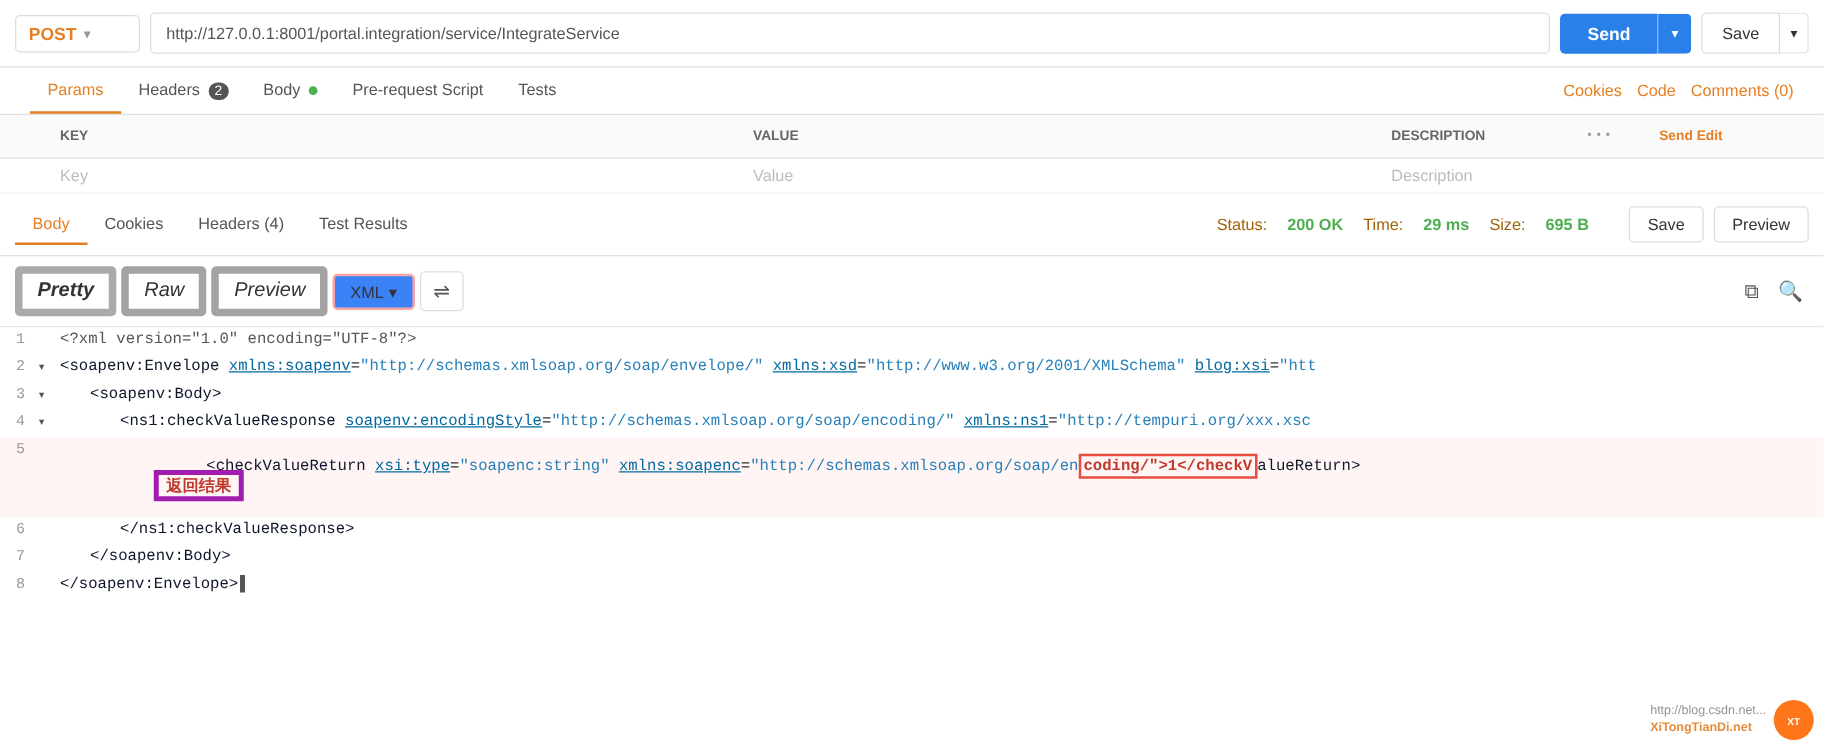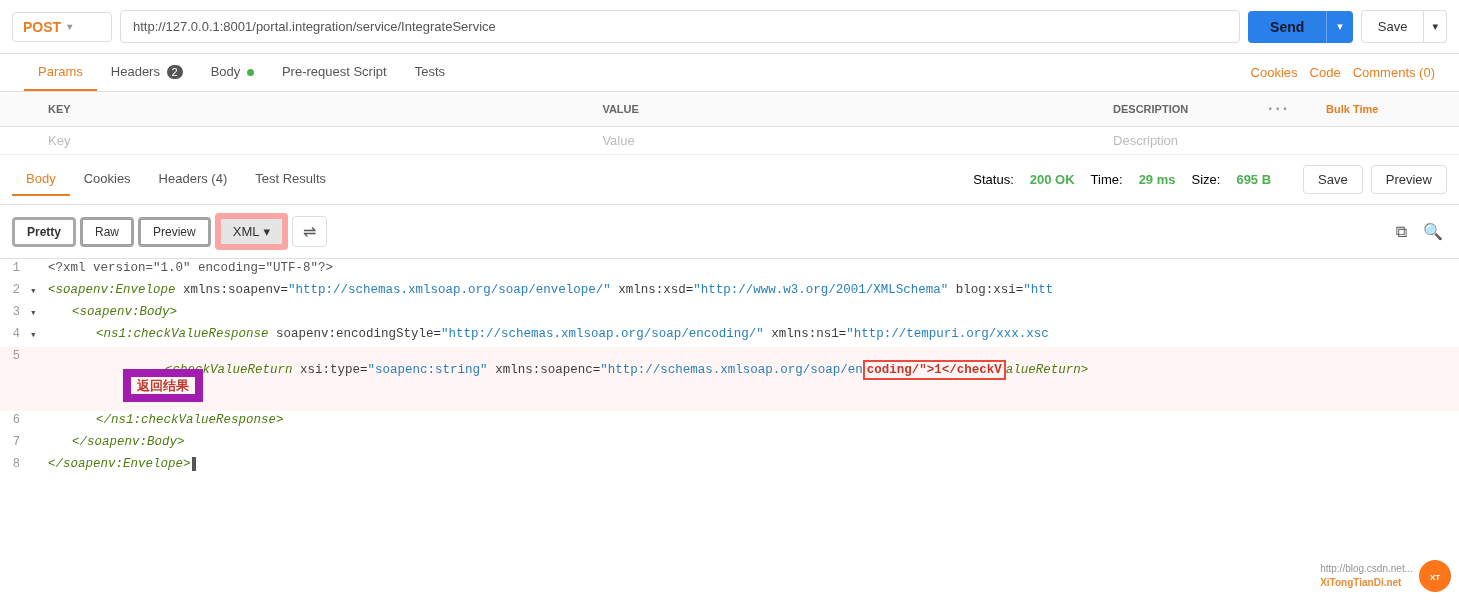--- a/index.html
+++ b/index.html
@@ -3,21 +3,21 @@
   <meta charset="utf-8">
   <style>
     * { box-sizing: border-box; margin: 0; padding: 0; }
     body { font-family: -apple-system, BlinkMacSystemFont, 'Segoe UI', Arial, sans-serif; font-size: 13px; background: #fff; color: #333; overflow: hidden; }
 
     
     .top-bar { display: flex; align-items: center; padding: 10px 12px; border-bottom: 1px solid #e0e0e0; gap: 8px; }
     .method-select { display: flex; align-items: center; background: #fff; border: 1px solid #ddd; border-radius: 4px; padding: 6px 10px; font-weight: 700; font-size: 14px; color: #e67e22; gap: 6px; cursor: pointer; min-width: 100px; }
     .method-select .chevron { color: #999; font-size: 10px; }
     .url-input { flex: 1; border: 1px solid #ddd; border-radius: 4px; padding: 8px 12px; font-size: 13px; color: #555; }
-    .send-btn { background: #2980e8; color: #0f172a; border: none; border-radius: 4px 0 0 4px; padding: 8px 22px; font-size: 14px; font-weight: 600; cursor: pointer; }
+    .send-btn { background: #2980e8; color: #ffffff; border: none; border-radius: 4px 0 0 4px; padding: 8px 22px; font-size: 14px; font-weight: 600; cursor: pointer; }
     .send-dropdown { background: #2980e8; color: #fff; border: none; border-left: 1px solid rgba(255,255,255,0.3); border-radius: 0 4px 4px 0; padding: 8px 10px; cursor: pointer; font-size: 11px; }
     .save-btn { background: #fff; color: #333; border: 1px solid #ddd; border-radius: 4px 0 0 4px; padding: 8px 16px; font-size: 13px; cursor: pointer; }
     .save-dropdown { background: #fff; color: #333; border: 1px solid #ddd; border-left: none; border-radius: 0 4px 4px 0; padding: 8px 8px; cursor: pointer; font-size: 11px; }
 
     
     .tabs-row { display: flex; align-items: center; padding: 0 24px; border-bottom: 1px solid #e0e0e0; position: relative; }
     .tab-item { padding: 10px 14px; font-size: 13px; color: #555; cursor: pointer; border-bottom: 2px solid transparent; position: relative; }
     .tab-item.active { color: #e67e22; border-bottom: 2px solid #e67e22; }
     .tab-badge { font-size: 11px; color: #fff; background: #555; border-radius: 8px; padding: 1px 5px; margin-left: 3px; }
     .tab-dot { display: inline-block; width: 7px; height: 7px; background: #4caf50; border-radius: 50%; margin-left: 3px; vertical-align: middle; }
@@ -35,42 +35,42 @@
     .col-actions { width: 40px; text-align: right; padding: 8px 12px; }
     .more-btn { color: #999; cursor: pointer; font-size: 16px; letter-spacing: 2px; }
     .bulk-edit { color: #e67e22; cursor: pointer; font-weight: 600; padding: 8px 12px; }
 
     
     .response-bar { display: flex; align-items: center; padding: 8px 12px; border-bottom: 1px solid #e0e0e0; background: #fff; }
     .response-tabs { display: flex; gap: 0; }
     .response-tab { padding: 8px 14px; font-size: 13px; color: #555; cursor: pointer; border-bottom: 2px solid transparent; }
     .response-tab.active { color: #e67e22; border-bottom: 2px solid #e67e22; }
     .response-meta { margin-left: auto; display: flex; align-items: center; gap: 16px; font-size: 13px; }
-    .meta-label { color: #000000; }
+    .meta-label { color: #a16207; }
     .meta-val { color: #4caf50; font-weight: 600; }
     .response-actions { display: flex; gap: 8px; margin-left: 16px; }
     .resp-btn { background: #fff; border: 1px solid #ddd; border-radius: 4px; padding: 6px 14px; font-size: 13px; cursor: pointer; color: #333; }
 
     
     .format-bar { display: flex; align-items: center; padding: 8px 12px; border-bottom: 1px solid #e0e0e0; gap: 4px; }
-    .fmt-btn { padding: 5px 12px; border: 3px solid #a3a3a3; border-radius: 4px; font-size: 12px; cursor: pointer; background: #fff; color: #333; }
+    .fmt-btn { padding: 5px 12px; border: 6px solid #a3a3a3; border-radius: 4px; font-size: 16px; cursor: pointer; background: #fff; color: #333; font-style: italic; }
     .fmt-btn.active { background: #fff; font-weight: 600; color: #333; border-color: #aaa; }
-    .fmt-select { display: flex; align-items: center; gap: 4px; padding: 5px 12px; border: 6px solid #fca5a5; border-radius: 4px; cursor: pointer; background: #e5e5e5; font-size: 13px; }
+    .fmt-select { display: flex; align-items: center; gap: 4px; padding: 5px 12px; border: 2px solid #fca5a5; border-radius: 4px; cursor: pointer; background: #3b82f6; font-size: 13px; }
     .fmt-icon { padding: 5px 10px; border: 1px solid #ddd; border-radius: 4px; cursor: pointer; background: #fff; font-size: 16px; color: #555; }
     .right-icons { margin-left: auto; display: flex; gap: 8px; }
     .icon-btn { background: none; border: none; cursor: pointer; font-size: 16px; color: #555; padding: 4px; }
 
     
     .code-area { background: #fff; padding: 0; font-family: 'Courier New', monospace; font-size: 12.5px; overflow-x: auto; position: relative; }
     .code-line { display: flex; align-items: flex-start; min-height: 22px; }
     .line-num { width: 30px; min-width: 30px; text-align: right; padding-right: 10px; color: #999; font-size: 12px; user-select: none; padding-top: 2px; }
     .line-arrow { width: 14px; min-width: 14px; color: #999; font-size: 11px; padding-top: 3px; }
     .line-content { flex: 1; padding: 2px 4px; white-space: pre; color: #333; }
-    .tag { color: #4d7c0f; font-style: italic; }
-    .attr { color: #404040; }
+    .tag { color: #0f172a; }
+    .attr { color: #0369a1; text-decoration: underline; }
     .val { color: #2980b9; }
     .pi { color: #555; }
     .highlighted-line { background: rgba(255,0,0,0.04); }
 
     
     .watermark { position: fixed; bottom: 8px; right: 8px; display: flex; align-items: center; gap: 6px; opacity: 0.9; z-index: 100; }
     .watermark-circle { width: 32px; height: 32px; background: #ff6600; border-radius: 50%; display: flex; align-items: center; justify-content: center; color: white; font-size: 10px; font-weight: bold; }
   </style>
 </head>
 <body>
@@ -108,21 +108,21 @@
   <table class="params-table">
     <thead>
       <tr>
         <th class="col-check"></th>
         <th class="col-key">KEY</th>
         <th class="col-value">VALUE</th>
         <th class="col-desc">DESCRIPTION</th>
         <th class="col-actions">
           <span class="more-btn">···</span>
         </th>
-        <th><span class="bulk-edit">Bulk Time</span></th>
+        <th><span class="bulk-edit">Send Edit</span></th>
       </tr>
     </thead>
     <tbody>
       <tr>
         <td></td>
         <td style="color:#bbb">Key</td>
         <td style="color:#bbb">Value</td>
         <td style="color:#bbb">Description</td>
         <td></td>
           <td></td>
@@ -191,21 +191,21 @@
     <span class="line-num">4</span>
     <span class="line-arrow" style="color:#555">▾</span>
     <span class="line-content"><span style="padding-left:48px"></span><span class="tag">&lt;ns1:checkValueResponse</span> <span class="attr">soapenv:encodingStyle</span>=<span class="val">"http://schemas.xmlsoap.org/soap/encoding/"</span> <span class="attr">xmlns:ns1</span>=<span class="val">"http://tempuri.org/xxx.xsc</span></span>
   </div>
 
   <div class="code-line highlighted-line">
     <span class="line-num">5</span>
     <span class="line-arrow"></span>
     <span class="line-content">
       <span style="padding-left:72px"></span><span class="tag">&lt;checkValueReturn</span> <span class="attr">xsi:type</span>=<span class="val">"soapenc:string"</span> <span class="attr">xmlns:soapenc</span>=<span class="val">"http://schemas.xmlsoap.org/soap/en</span><span style="border:2px solid #e74c3c; padding:1px 2px; color:#c0392b; font-weight:bold;">coding/"&gt;1&lt;/checkV</span><span class="tag">alueReturn&gt;</span>
-      &nbsp;&nbsp;&nbsp;&nbsp;<span style="border:8px solid #a21caf; color:#c0392b; font-weight:600; padding:1px 6px; font-family:sans-serif; font-size:13px;">返回结果</span>
+      &nbsp;&nbsp;&nbsp;&nbsp;<span style="border:4px solid #a21caf; color:#c0392b; font-weight:600; padding:1px 6px; font-family:sans-serif; font-size:13px;">返回结果</span>
     </span>
   </div>
 
   <div class="code-line">
     <span class="line-num">6</span>
     <span class="line-arrow"></span>
     <span class="line-content"><span style="padding-left:48px"></span><span class="tag">&lt;/ns1:checkValueResponse&gt;</span></span>
   </div>
 
   <div class="code-line">

